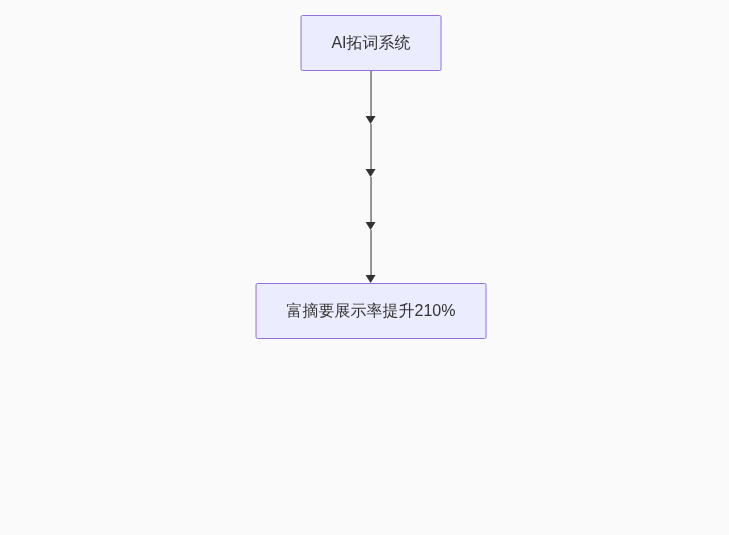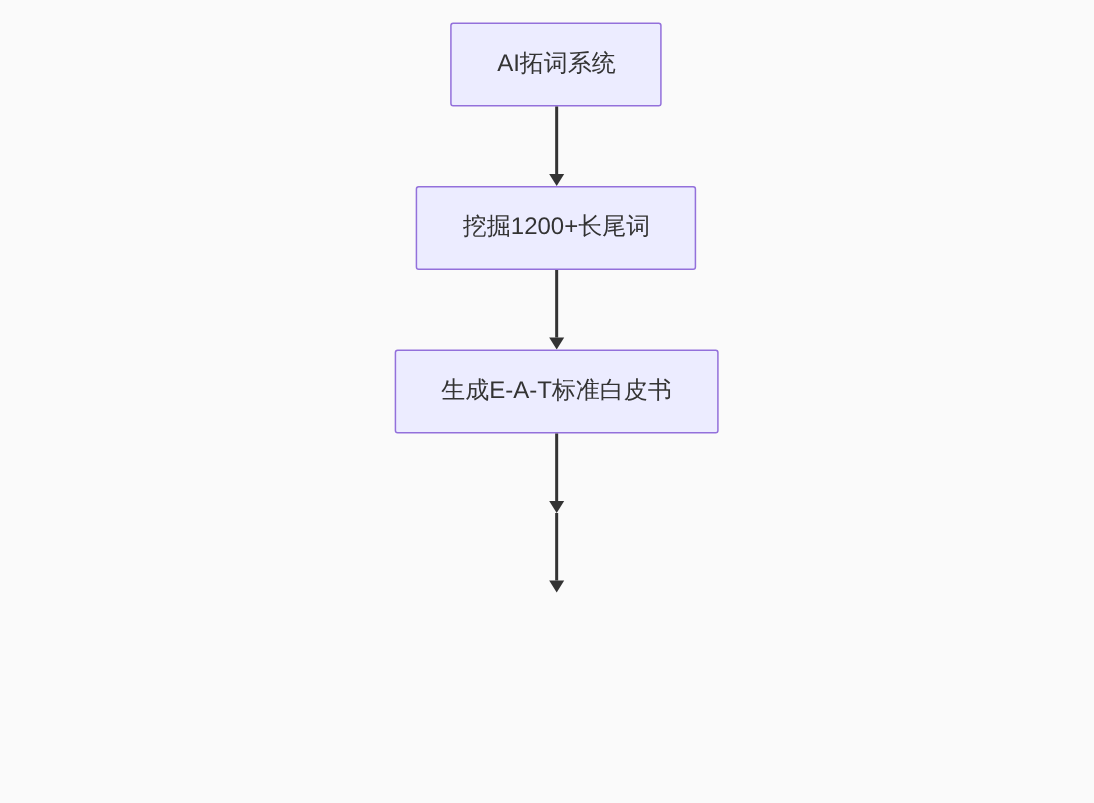--- a/index.html
+++ b/index.html
@@ -57,27 +57,26 @@
 </style>
 </head>
 <body style="--bg: #fafafa; --node-fill: #ECECFF; --node-border: #9370DB; --text: #333333; --arrow: #333333;">
 
 <div class="flowchart">
     <div class="node">AI拓词系统</div>
     <div class="arrow">
       <div class="arrow-line"></div>
       <div class="arrow-head"></div>
     </div>
-    <div class="node">挖掘1200+长尾词</div>
-    <div class="arrow">
-      <div class="arrow-line"></div>
-      <div class="arrow-head"></div>
-    </div>
-    <div class="node">生成E-A-T标准白皮书</div>
     <div class="arrow">
       <div class="arrow-line"></div>
       <div class="arrow-head"></div>
     </div>
     <div class="arrow">
       <div class="arrow-line"></div>
       <div class="arrow-head"></div>
     </div>
+    <div class="arrow">
+      <div class="arrow-line"></div>
+      <div class="arrow-head"></div>
+    </div>
+    <div class="node">富摘要展示率提升210%</div>
   </div>
 
 </body></html>

